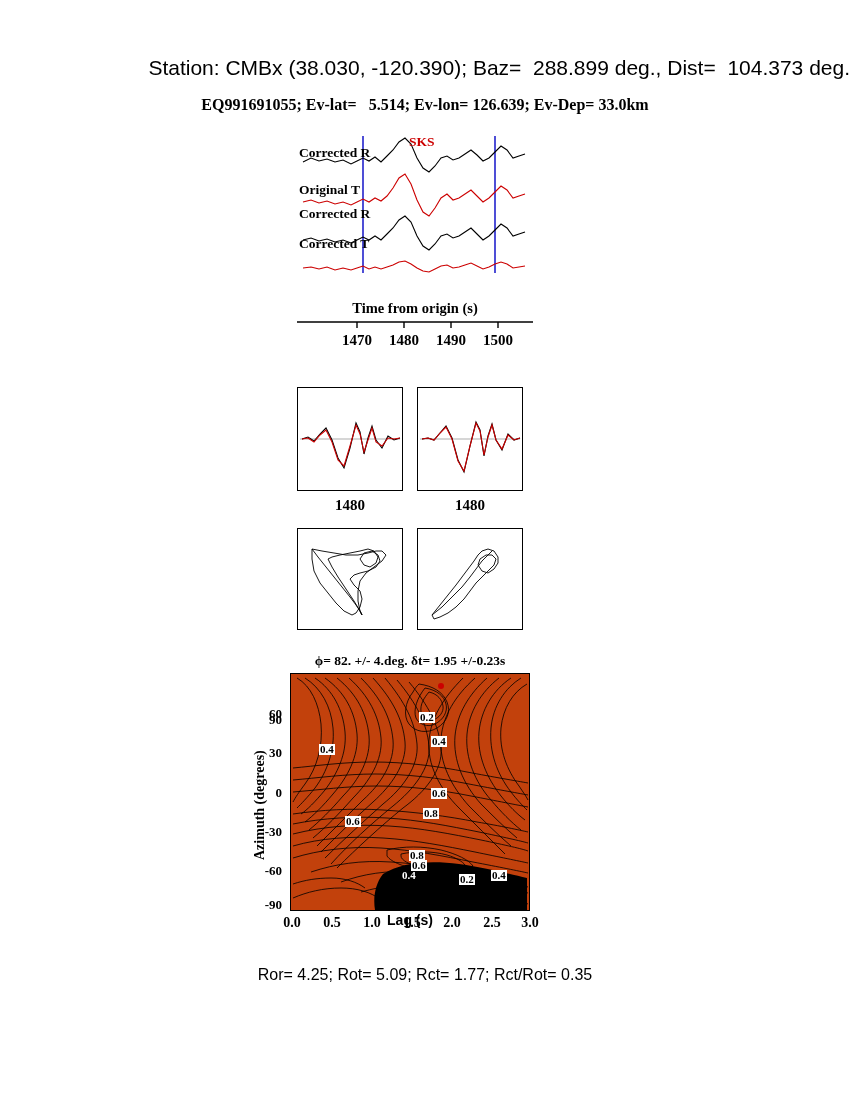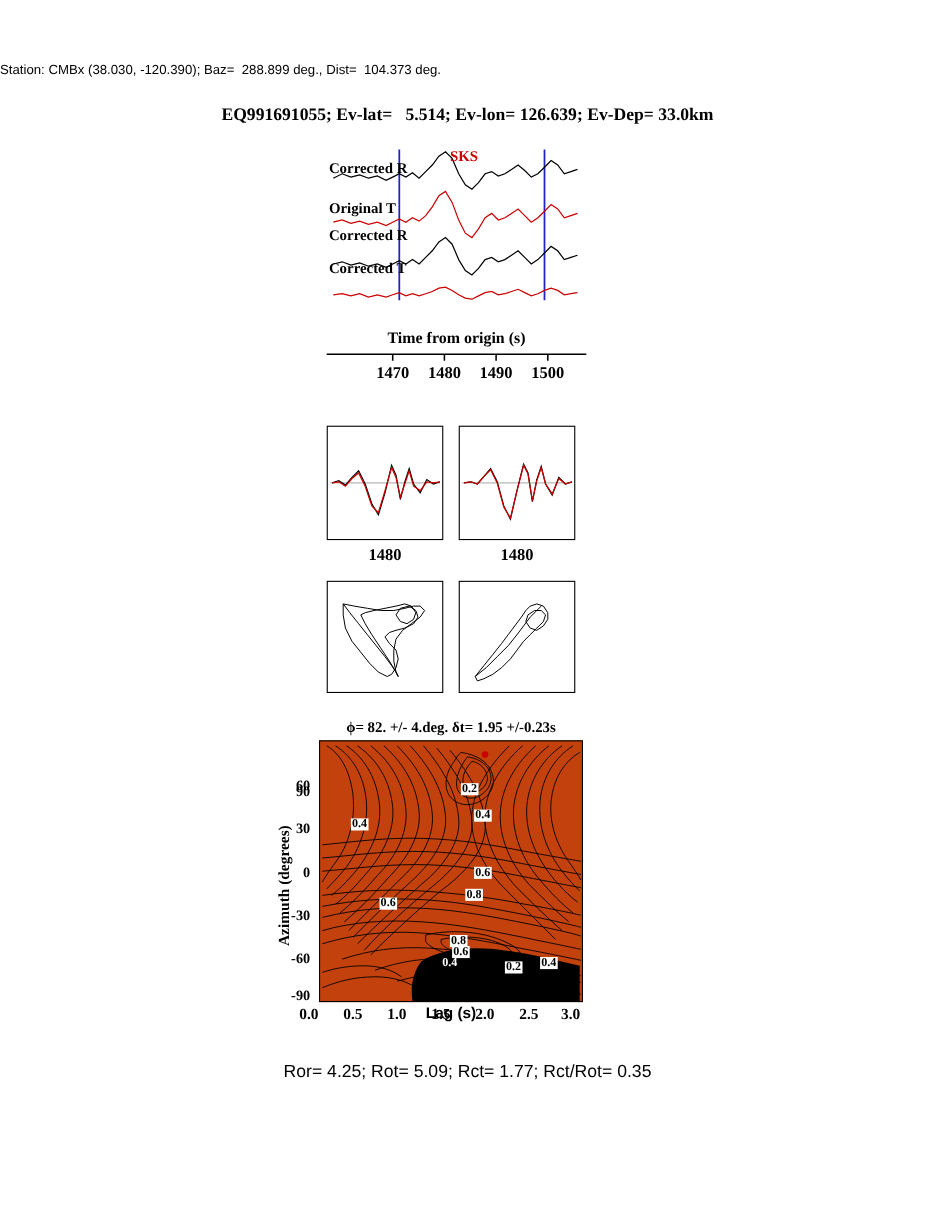--- a/index.html
+++ b/index.html
@@ -13,22 +13,22 @@
     position: relative;
     font-family: "Liberation Sans", sans-serif;
     color: #000000;
     overflow: hidden;
   }
   .abs { position: absolute; }
 
   
   #header-station {
     top: 56px; left: 0; width: 850px;
-    text-align: left;
-    font-size: 12px;
+    text-align: right;
+    font-size: 21px;
     font-family: "Liberation Sans", sans-serif;
     white-space: pre;
   }
   #header-event {
     top: 96px; left: 0; width: 850px;
     text-align: center;
     font-size: 16px;
     font-weight: bold;
     font-family: "Liberation Serif", serif;
     white-space: pre;
@@ -106,21 +106,21 @@
     font-family: "Liberation Serif", serif;
     font-size: 13px;
     font-weight: bold;
     text-align: right;
     white-space: nowrap;
   }
   .xlab {
     font-family: "Liberation Serif", serif;
     font-size: 14px;
     font-weight: bold;
-    text-align: left;
+    text-align: center;
     white-space: nowrap;
   }
   #yaxis-title {
     font-family: "Liberation Serif", serif;
     font-size: 14px;
     font-weight: bold;
     transform: rotate(-90deg);
     transform-origin: left top;
     white-space: nowrap;
   }

